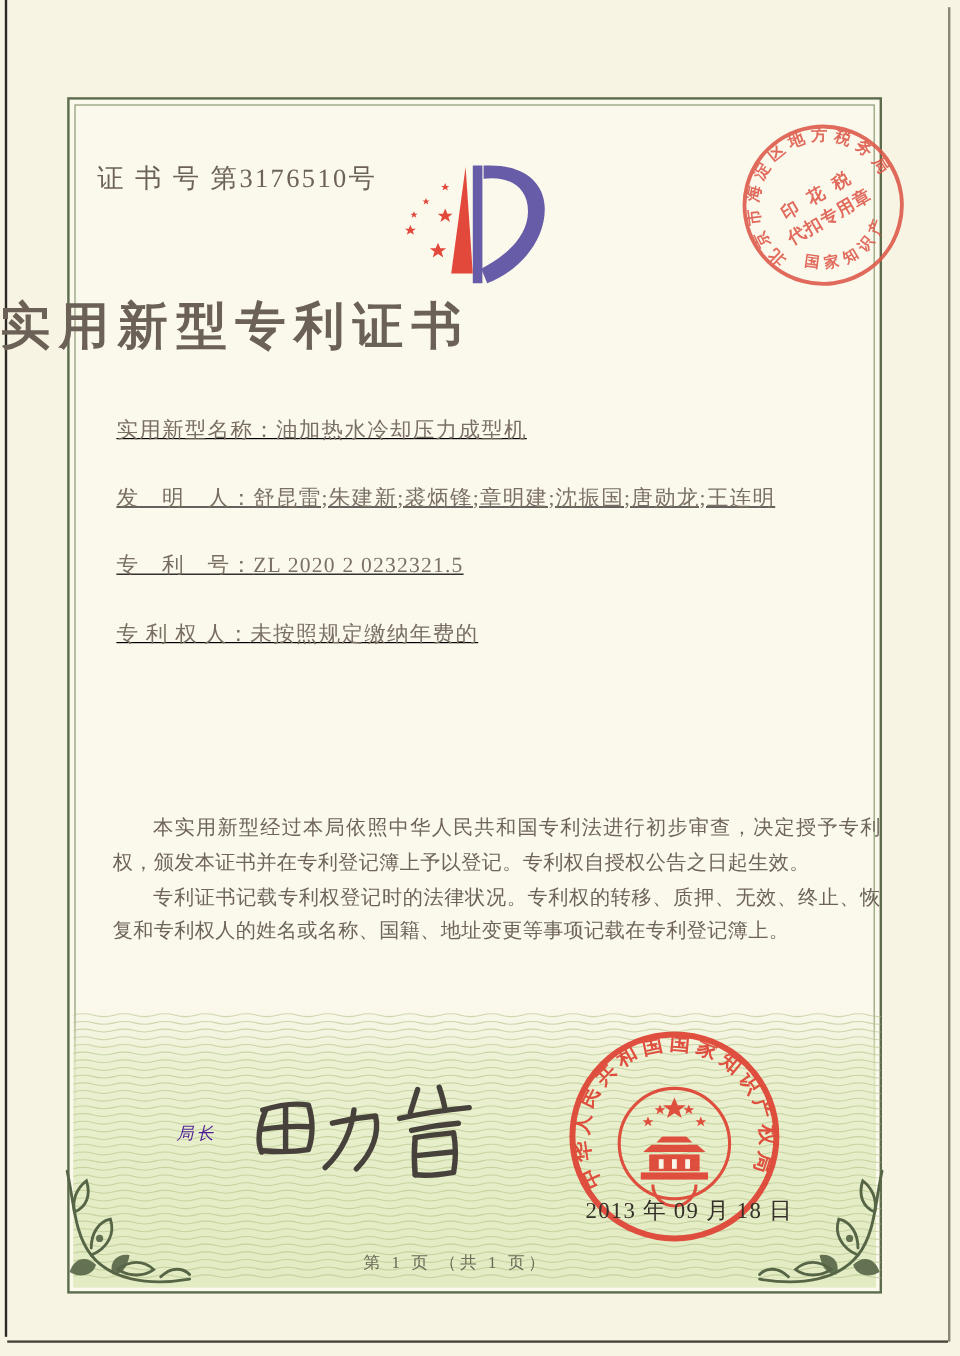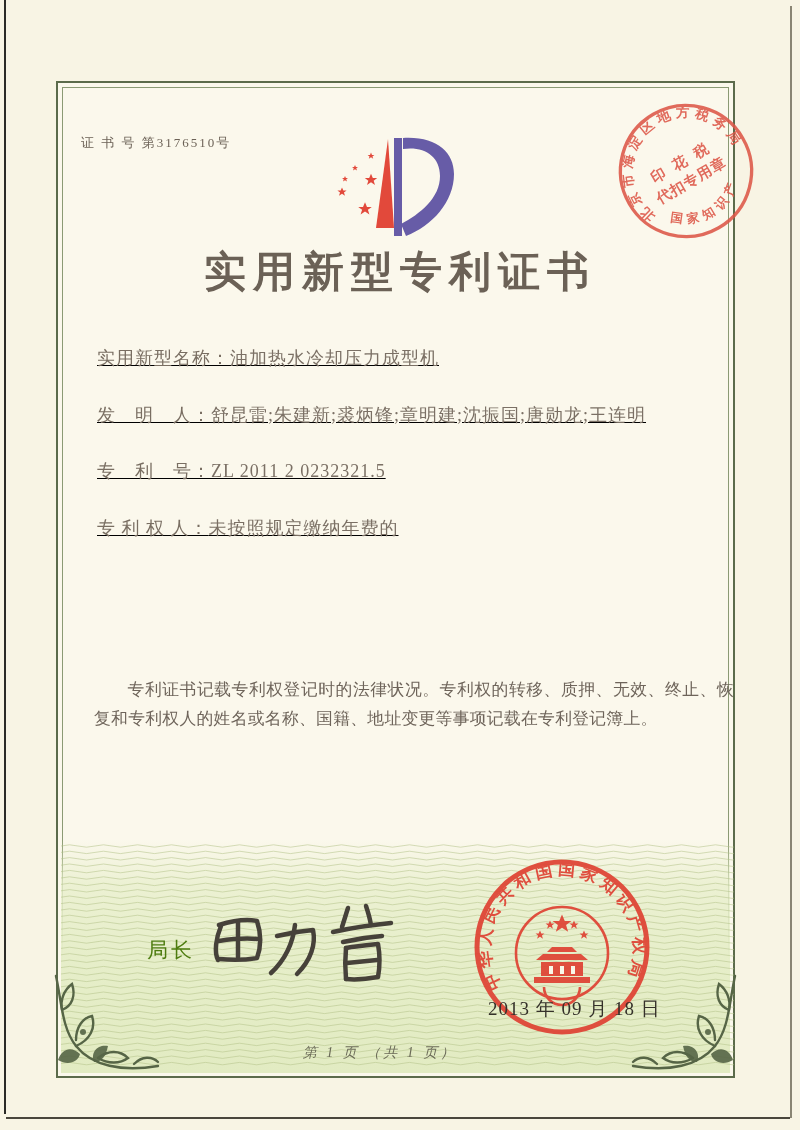--- a/index.html
+++ b/index.html
@@ -11,33 +11,33 @@
   .edge-right{position:absolute;left:790px;top:6px;width:2px;height:1112px;background:#8a8574;}
   
   .frame{position:absolute;left:56px;top:81px;width:679px;height:997px;border:2.5px solid #5c6b4b;background:#fbf8ec;box-sizing:border-box;}
   .frame::before{content:"";position:absolute;inset:4px;border:1px solid #8b9a74;pointer-events:none;}
   .band{position:absolute;left:3px;right:3px;bottom:3px;height:233px;background:linear-gradient(to bottom,rgba(232,239,204,0) 0,rgba(232,239,204,.8) 45px,#e6eec9 120px,#e2ebc2 100%);}
   .waves{position:absolute;left:3px;bottom:3px;}
   .flourish{position:absolute;bottom:-6px;width:112px;height:112px;}
   .flourish.fl-left{left:-8px;}
   .flourish.fl-right{right:-8px;transform:scaleX(-1);}
   
-  .cert-no{position:absolute;left:81px;top:134px;font-size:13px;letter-spacing:2px;color:#6c6257;}
+  .cert-no{position:absolute;left:81px;top:134px;font-size:22px;letter-spacing:2px;color:#6c6257;}
   .logo{position:absolute;left:318px;top:136px;}
-  .title{position:absolute;left:0;top:244px;width:800px;text-align:center;font-size:42px;font-weight:bold;letter-spacing:7px;color:#6b6156;}
+  .title{position:absolute;left:0;top:244px;width:800px;font-size:42px;font-weight:bold;letter-spacing:7px;color:#6b6156;}
   .fields{position:absolute;left:97px;top:346px;width:620px;text-decoration:underline;}
   .field-row{height:56.5px;font-size:18px;color:#796e62;letter-spacing:1px;white-space:nowrap;}
   .field-row .lab{color:#796e62;}
   .field-row .val{color:#7b7065;}
   .paras{position:absolute;left:94px;top:676px;width:640px;font-size:16.8px;line-height:28.8px;color:#6e645a;letter-spacing:.3px;text-align:justify;}
   .paras p{margin:0;text-indent:2em;}
-  .director{position:absolute;left:147px;top:936px;font-size:21px;letter-spacing:3px;color:#4d7c0f;}
+  .director{position:absolute;left:147px;top:936px;font-size:14px;letter-spacing:3px;color:#4c1d95;font-style:italic;}
   .signature{position:absolute;left:205px;top:896px;}
   .issue-date{position:absolute;left:488px;top:996px;font-size:19px;letter-spacing:1px;color:#35312a;z-index:6;}
-  .footer{position:absolute;left:280px;top:1044px;width:200px;text-align:center;font-size:14px;letter-spacing:3px;color:#6b6b58;font-style:italic;}
+  .footer{position:absolute;left:280px;top:1044px;width:200px;text-align:center;font-size:14px;letter-spacing:3px;color:#6b6b58;}
   .seal{position:absolute;left:467px;top:852px;opacity:.93;z-index:5;}
   .tax-stamp{position:absolute;left:608px;top:93px;opacity:.88;z-index:4;}
   .seal-arc{font-size:17px;letter-spacing:4.5px;font-weight:bold;}
   .tax-arc-top{font-size:13px;letter-spacing:4.5px;font-weight:bold;}
   .tax-arc-bot{font-size:12px;letter-spacing:5px;font-weight:bold;}
   .tax-center{font-size:14px;font-weight:bold;}
 </style>
 </head>
 <body>
 
@@ -104,28 +104,29 @@
   <div class="title">实用新型专利证书</div>
 
   <div class="fields">
     <div class="field-row">
       <span class="lab">实用新型名称：</span><span class="val">油加热水冷却压力成型机</span>
     </div>
     <div class="field-row">
       <span class="lab">发　明　人：</span><span class="val">舒昆雷;朱建新;裘炳锋;章明建;沈振国;唐勋龙;王连明</span>
     </div>
     <div class="field-row">
-      <span class="lab">专　利　号：</span><span class="val">ZL 2011 2 0232321.5</span>
+      <span class="lab">专　利　号：</span><span class="val">ZL 2020 2 0232321.5</span>
     </div>
     <div class="field-row">
       <span class="lab">专 利 权 人：</span><span class="val">未按照规定缴纳年费的</span>
     </div>
   </div>
 
   <div class="paras">
+    <p>本实用新型经过本局依照中华人民共和国专利法进行初步审查，决定授予专利权，颁发本证书并在专利登记簿上予以登记。专利权自授权公告之日起生效。</p>
     <p>专利证书记载专利权登记时的法律状况。专利权的转移、质押、无效、终止、恢复和专利权人的姓名或名称、国籍、地址变更等事项记载在专利登记簿上。</p>
   </div>
 
   <div class="director">局长</div>
 
   <svg class="signature" width="200" height="100" viewBox="0 0 200 100">
     <g fill="none" stroke="#46413a" stroke-width="4.5" stroke-linecap="round" stroke-linejoin="round">
       <path d="M16 30 C11 42 9 56 13 64"></path>
       <path d="M14 29 C27 25 42 23 52 25 C56 37 56 51 52 62 C40 64 26 64 14 63"></path>
       <path d="M33 26 C33 38 33 50 33 61"></path>

